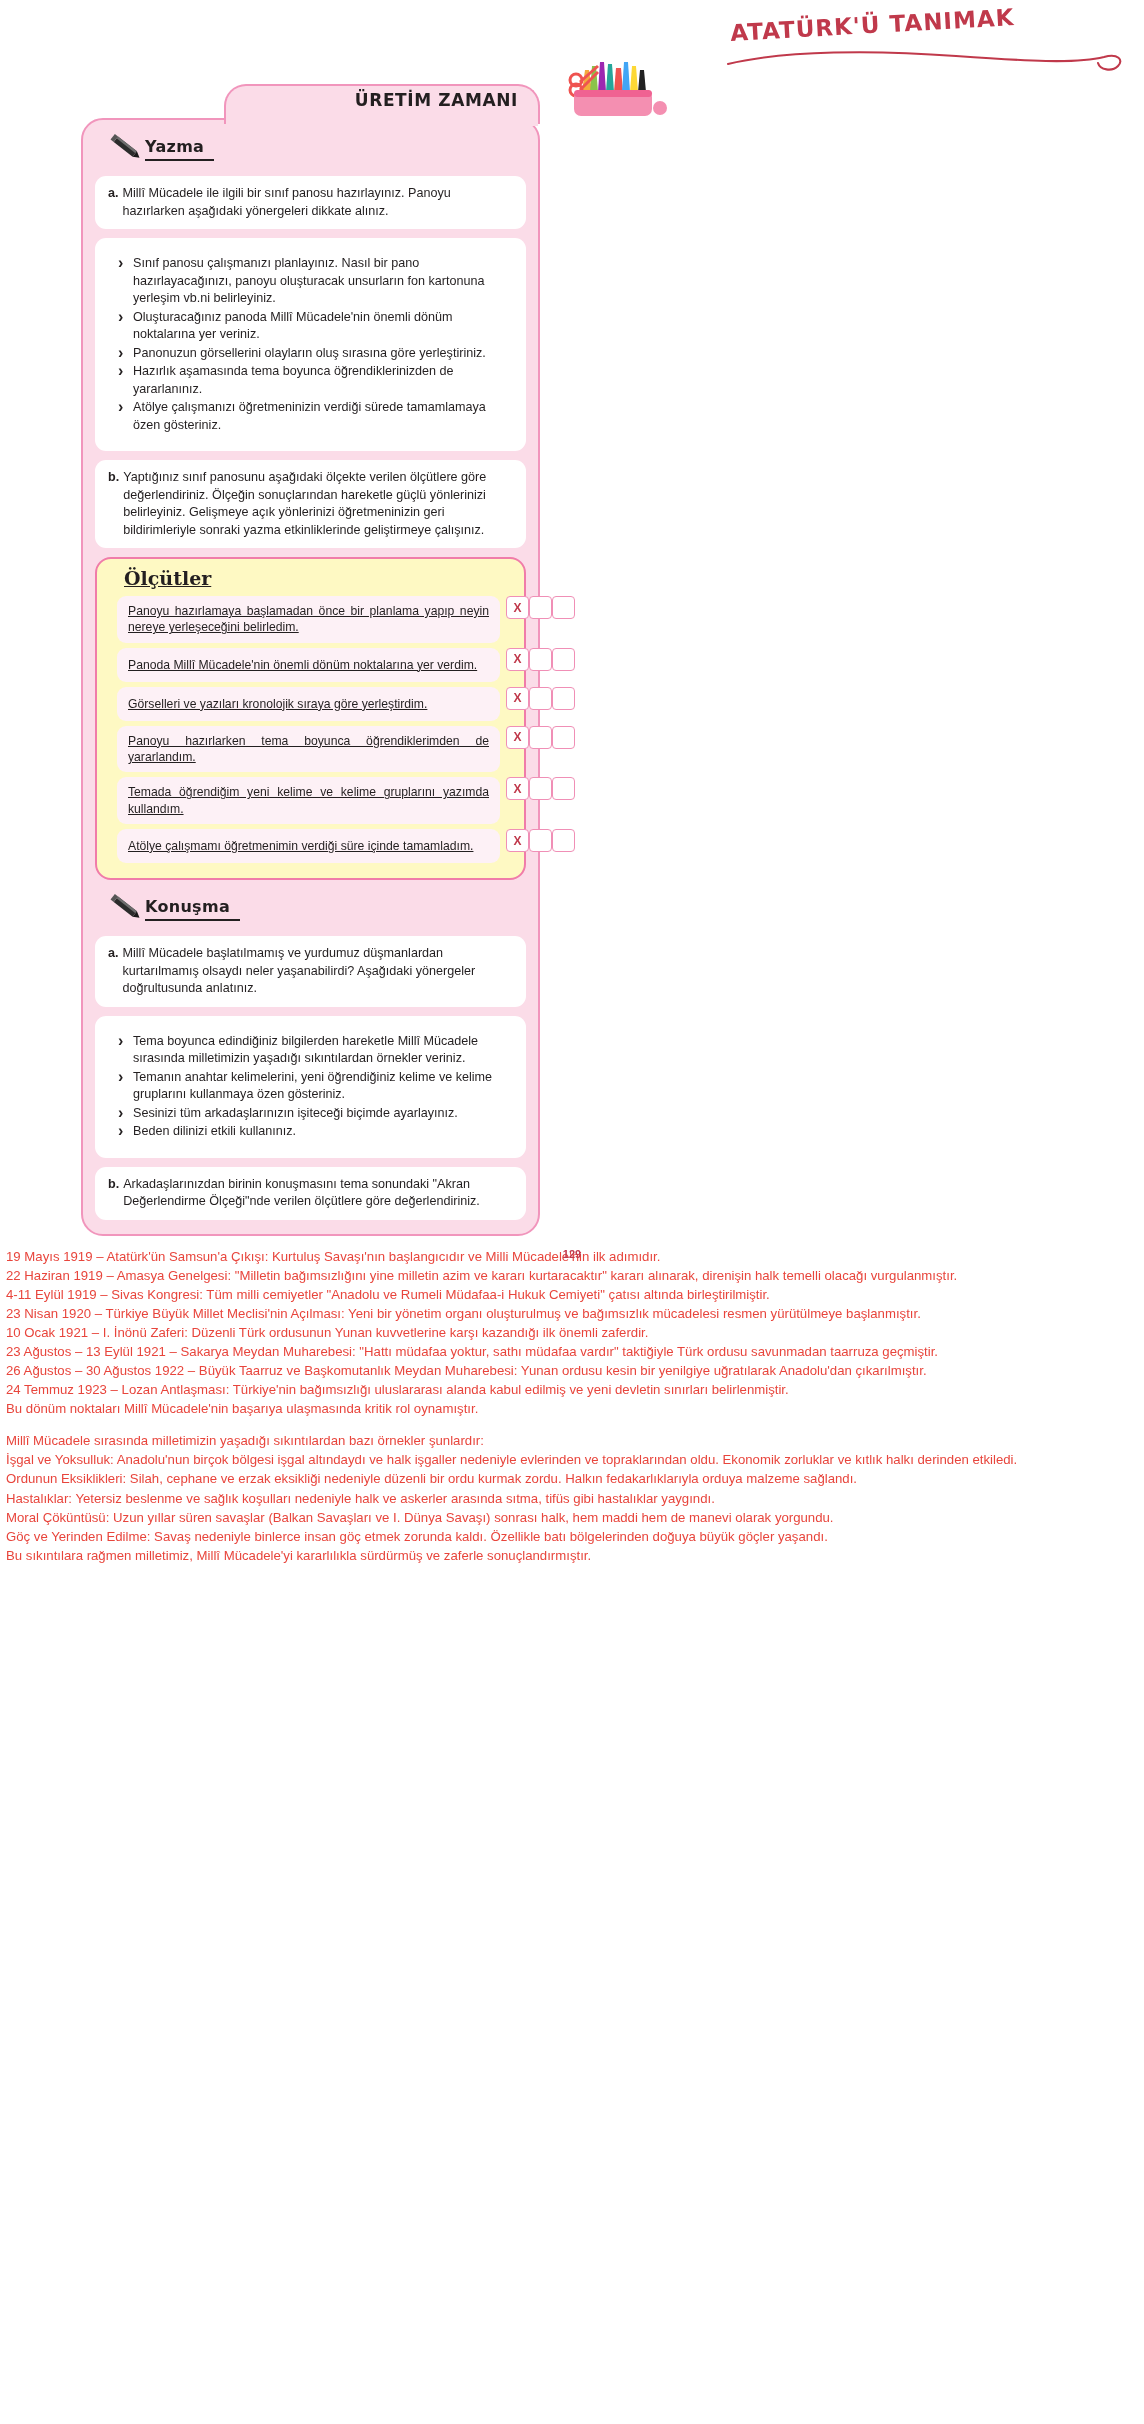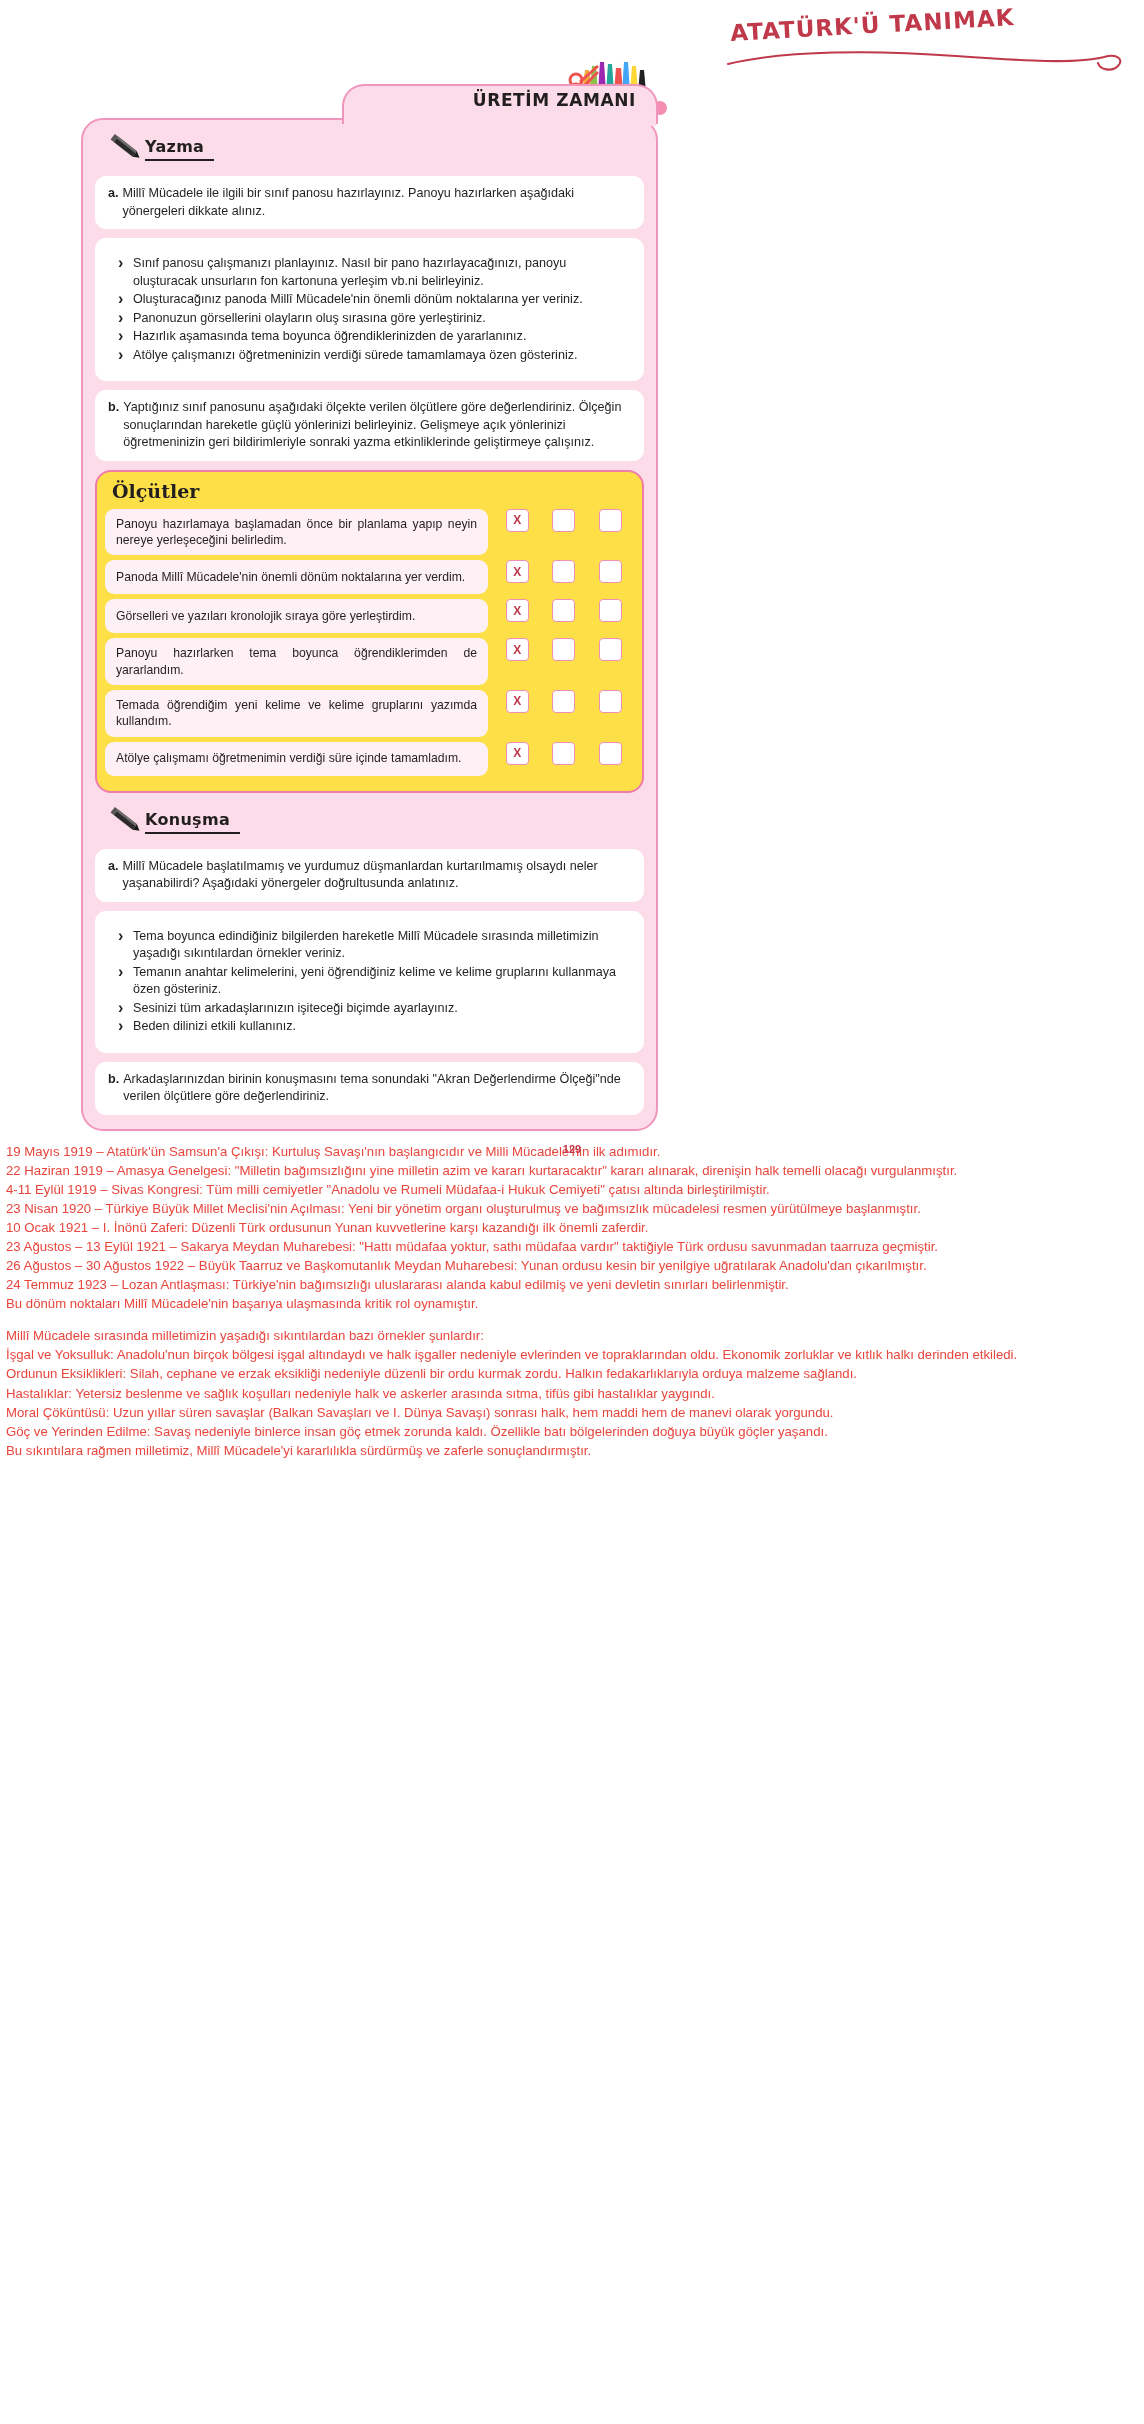--- a/index.html
+++ b/index.html
@@ -32,21 +32,21 @@
     width:400px; height:26px;
   }
 
   
   .pencil-cup { position:absolute; left:560px; top:52px; width:110px; height:68px; }
 
   
   .card {
     position:relative;
     margin:0 auto;
-    width:577px;
+    width:459px;
     margin-left:81px;
     background:#fbdce8;
     border:2.4px solid #f195bc;
     border-radius:22px;
     padding:10px 12px 14px 12px;
   }
   .card-notch {
     position:absolute;
     right:-2.4px; top:-36px;
     width:316px; height:40px;
@@ -127,25 +127,26 @@
     display:flex;
     width:178px;
     font-size:10.6px;
     font-weight:600;
     color:#231f20;
   }
   .rubric-headers span { flex:1; text-align:center; }
 
   .rubric {
     position:relative;
-    background:#fde047;
+    background:#fef9c3;
     border:2.2px solid #f07ca9;
     border-radius:16px;
-    padding:6px 8px 10px 8px;
+    padding:6px 8px 10px 20px;
     margin-top:4px;
+    text-decoration:underline;
   }
   .rubric-title {
     font-family:"DejaVu Serif", serif;
     font-weight:bold;
     font-size:19px;
     color:#231f20;
     margin:2px 0 7px 7px;
   }
   .rrow { display:flex; align-items:flex-start; margin-bottom:5px; }
   .rtext {

